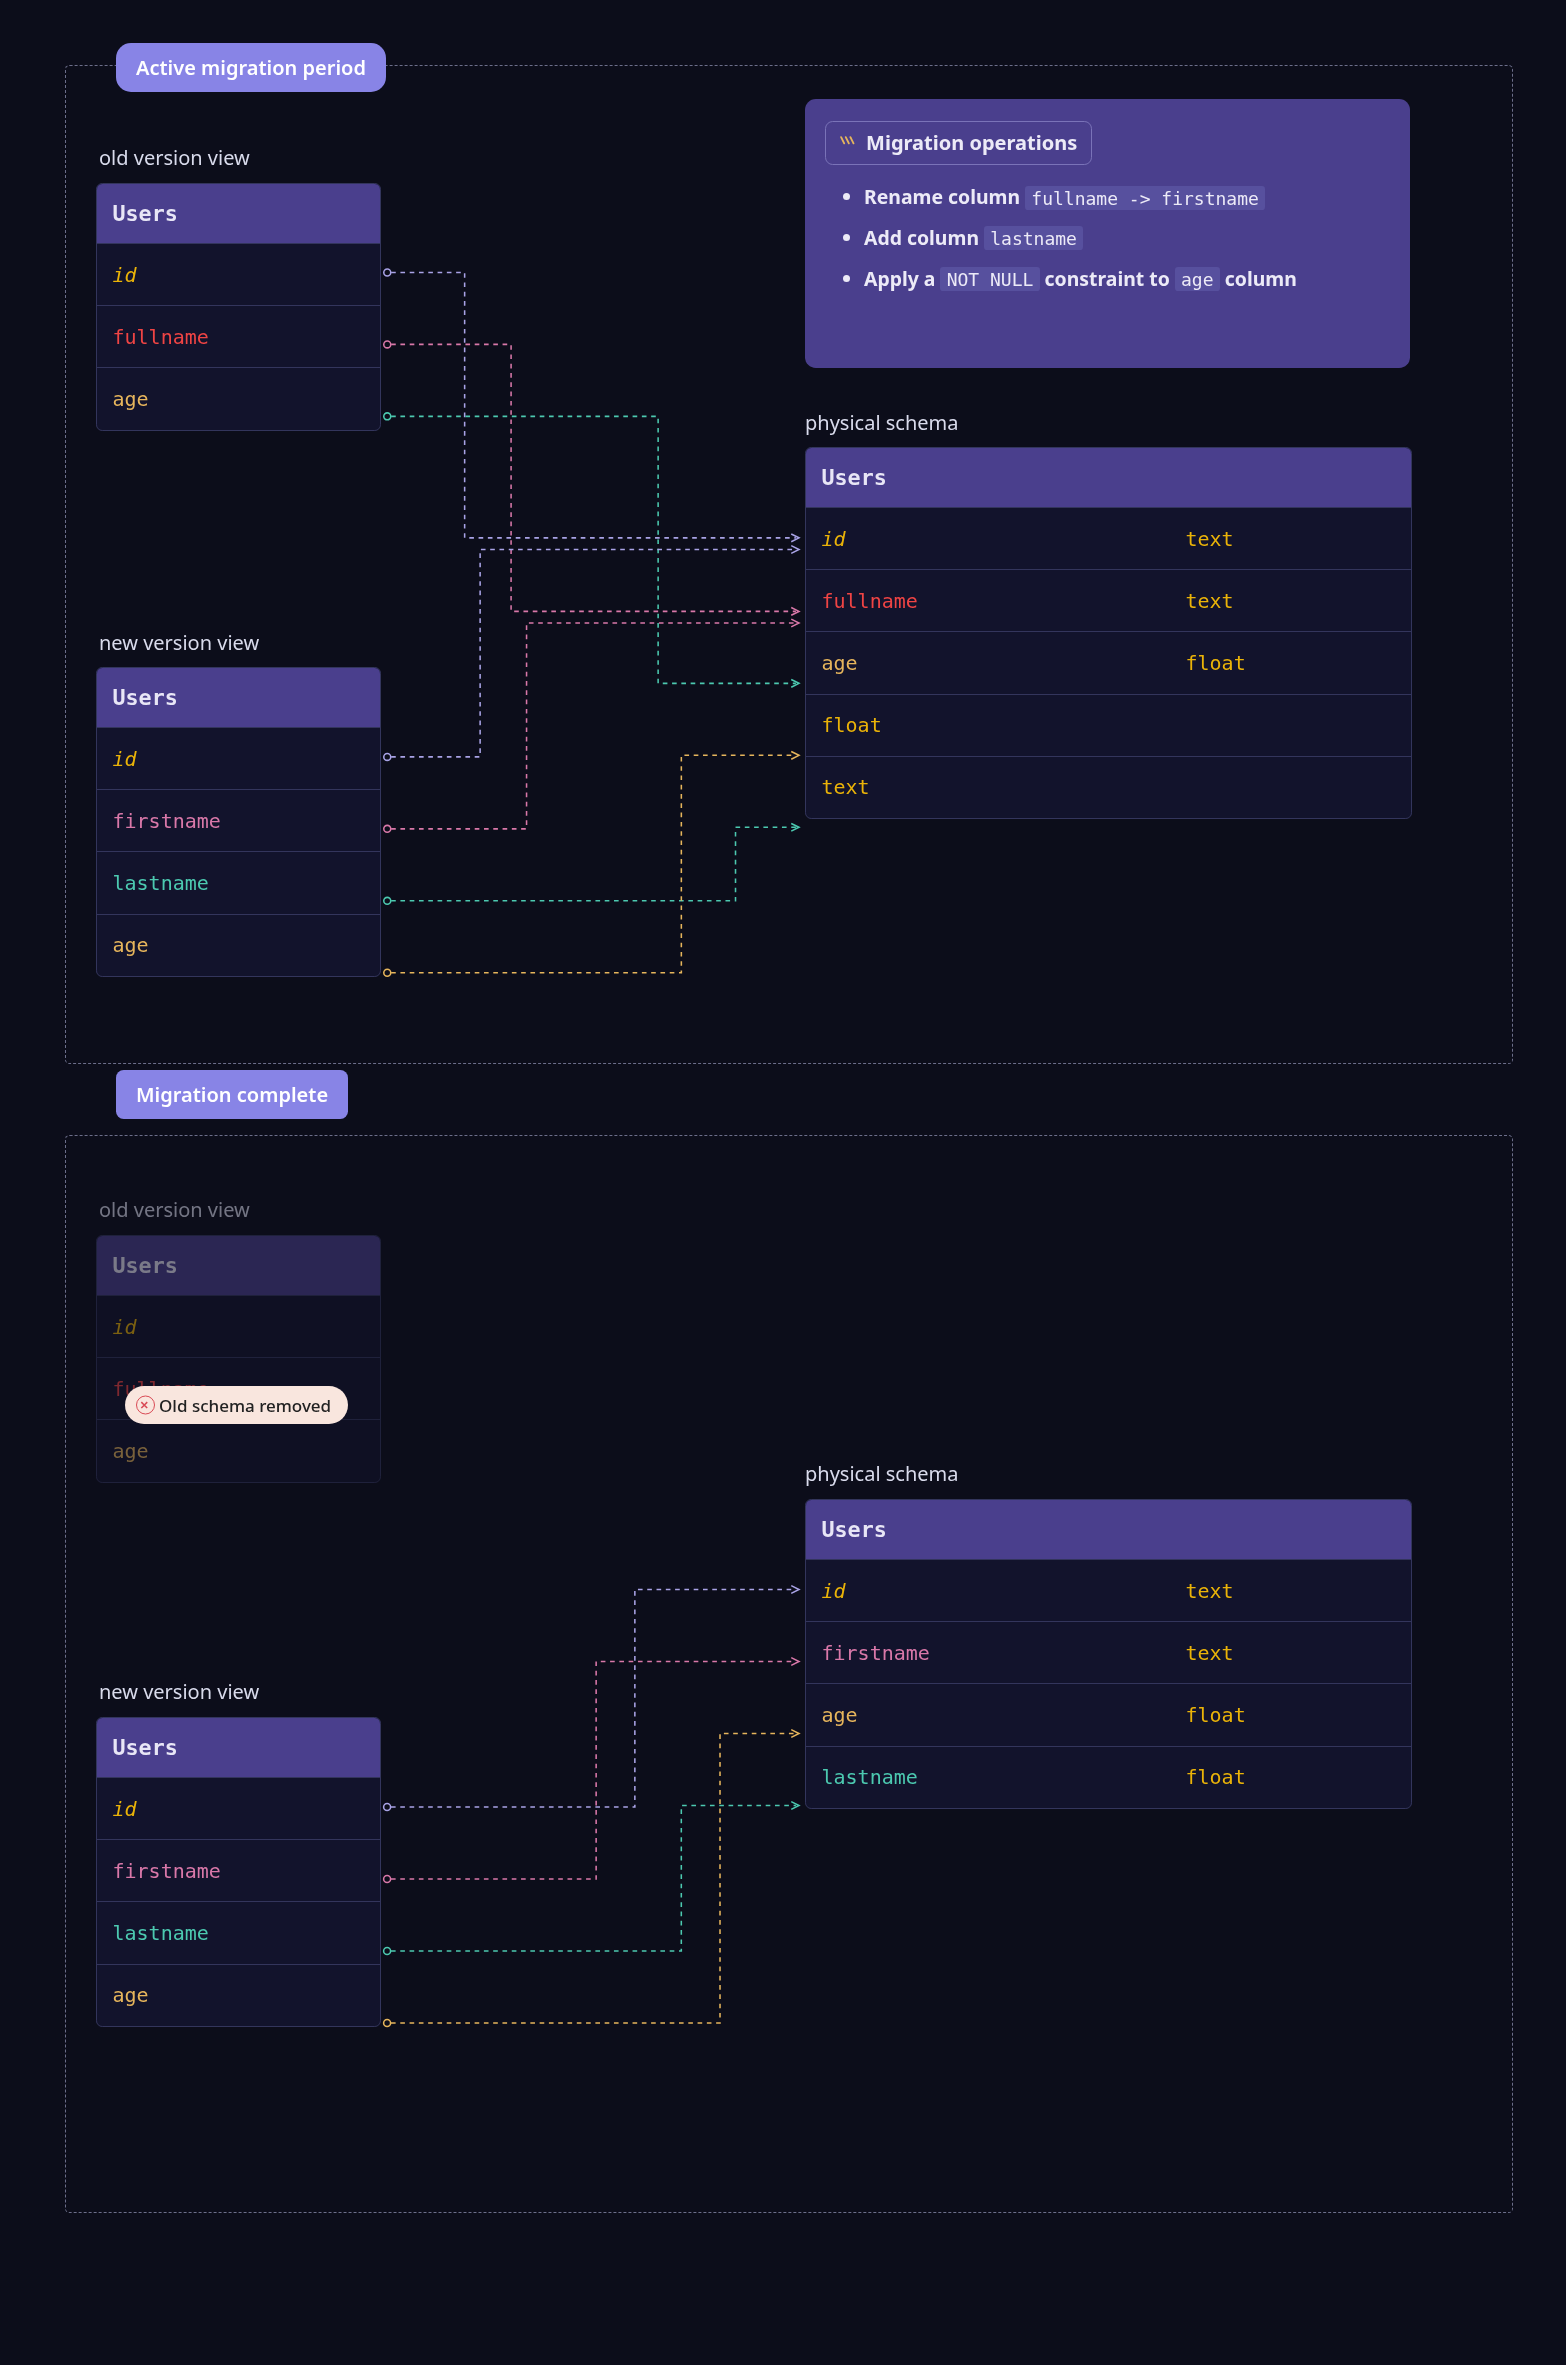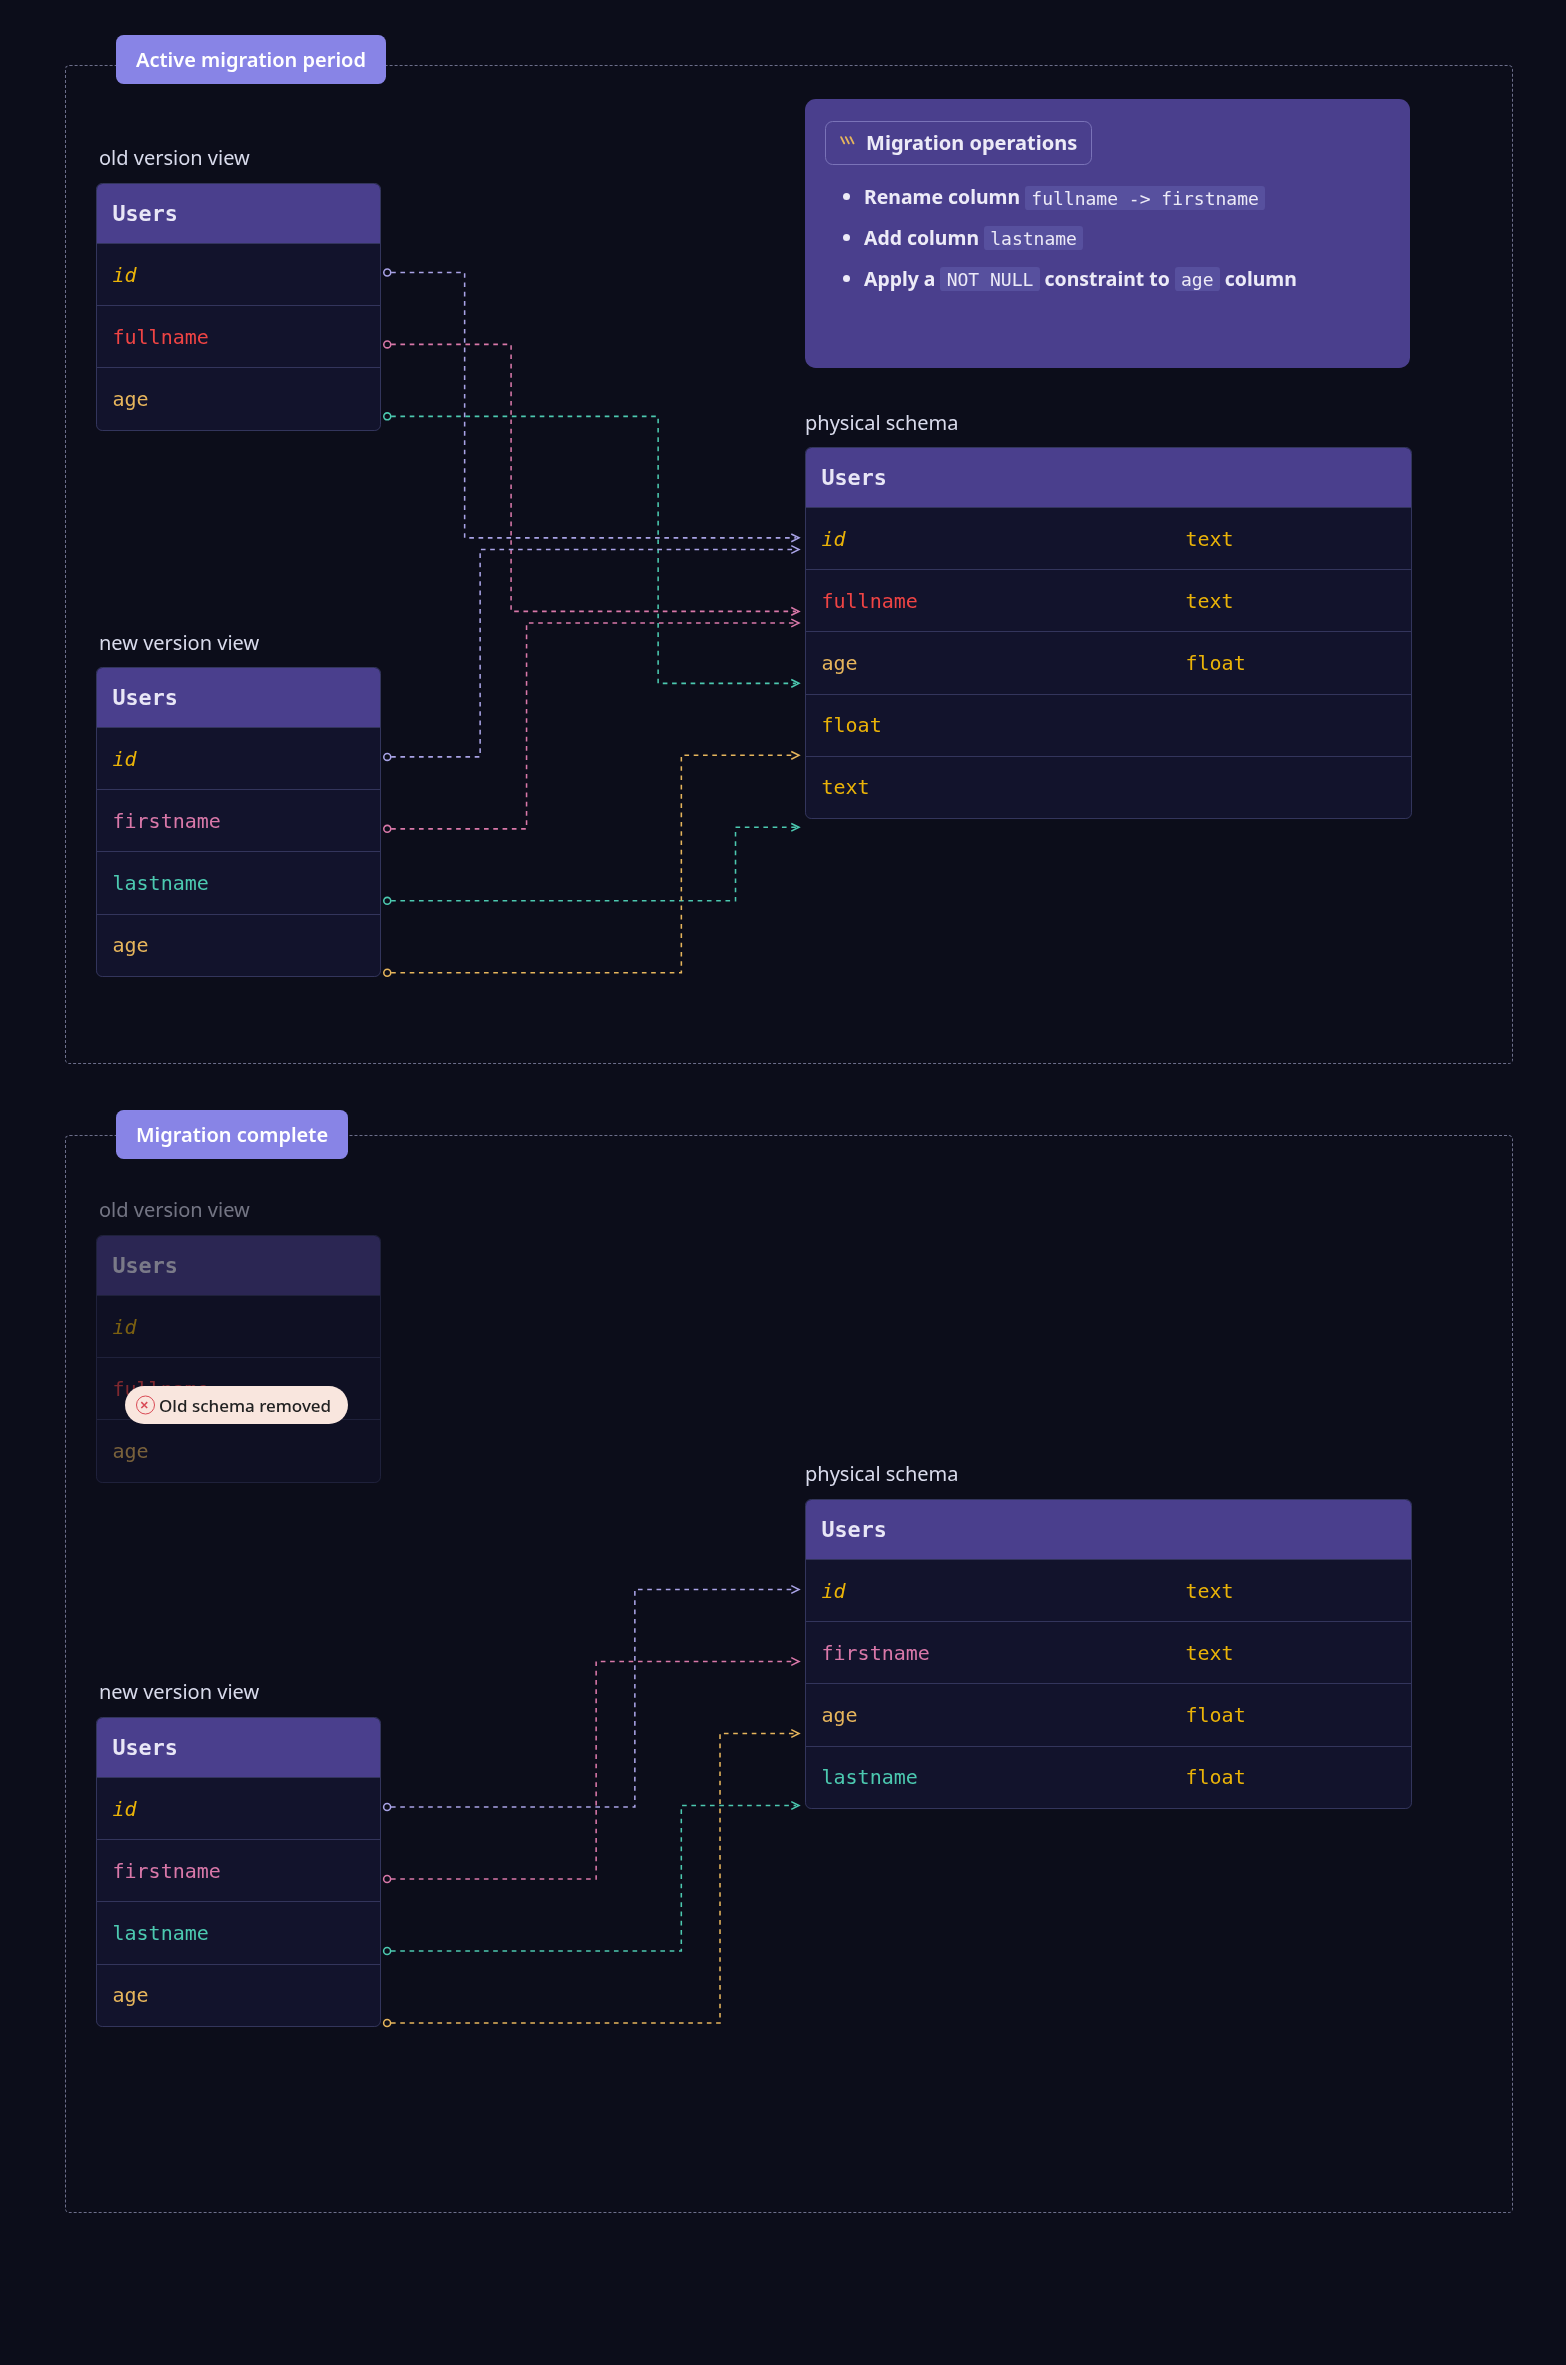--- a/index.html
+++ b/index.html
@@ -24,22 +24,22 @@
     position: absolute;
     left: 116px;
     background: #8884e6;
     color: #fff;
     font-family: -apple-system, system-ui, sans-serif;
     font-weight: 600;
     font-size: 20px;
     padding: 10.8px 20px;
     border-radius: 7.7px;
   }
-  .badge-1 { top: 35px; }
-  .badge-2 { top: 1110px; }
+  .badge-1 { top: 43px; border-radius: 15px; }
+  .badge-2 { top: 1070px; }
 
   .op-box {
     position: absolute;
     left: 805px; top: 99px;
     width: 605px; height: 269px;
     background: #4a3f8d;
     border-radius: 10.8px;
     padding: 21.7px 20px;
     color: #eceaf7;
     font-family: -apple-system, system-ui, sans-serif;

